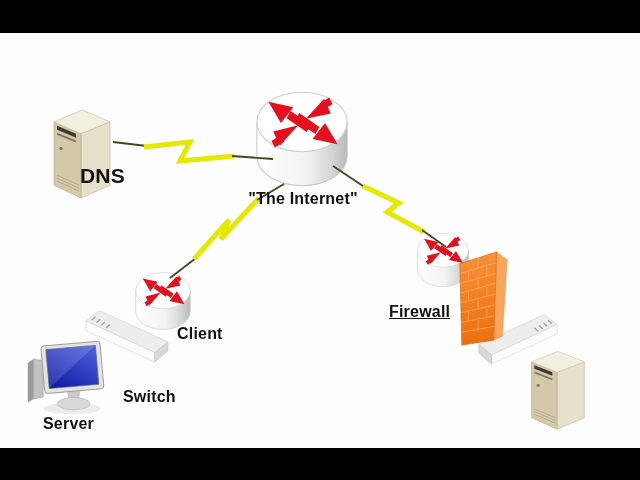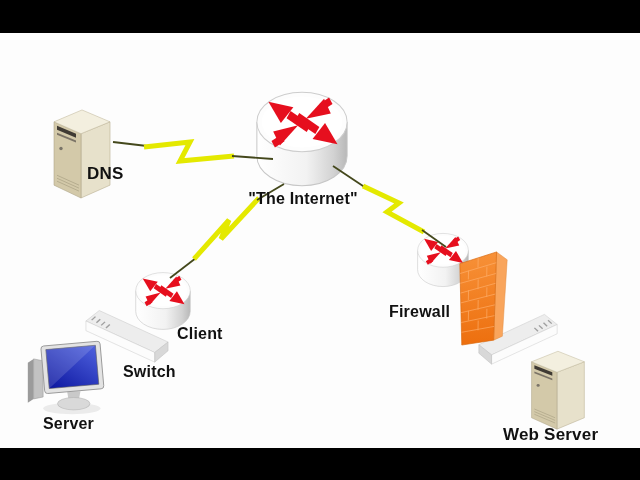--- a/index.html
+++ b/index.html
@@ -184,21 +184,20 @@
       <path class="bolt-yellow" d="M194,259 L229,220 L221,239 L259,198"></path>
       <path class="bolt-dark" d="M257,200 L284,184"></path>
     </g>
     <g>
       <path class="bolt-dark" d="M333,166 L366,188"></path>
       <path class="bolt-yellow" d="M363,186 L399,203 L387,212 L424,232"></path>
       <path class="bolt-dark" d="M422,230 L446,247"></path>
     </g>
   </svg>
 
-  <div class="node-label" style="left:80px;top:164px;font-size:17px;margin-left:7px;">DNS</div>
+  <div class="node-label" style="left:80px;top:164px;font-size:21px;">DNS</div>
   <div class="node-label lbl-center" style="left:242px;top:190px;width:122px;">"The Internet"</div>
   <div class="node-label" style="left:177px;top:325px;">Client</div>
-  <div class="node-label" style="left:123px;top:363px;">Switch</div>
+  <div class="node-label" style="left:123px;top:388px;">Switch</div>
   <div class="node-label" style="left:43px;top:415px;">Server</div>
-  <div class="node-label" style="left:389px;top:303px;">Firewall</div>
-  <div class="node-label" style="left:503px;top:425px;font-size:17px;">Web Server</div>
+  <div class="node-label" style="left:389px;top:303px;text-decoration:underline;">Firewall</div>
 
 </div>
 
 </body></html>

